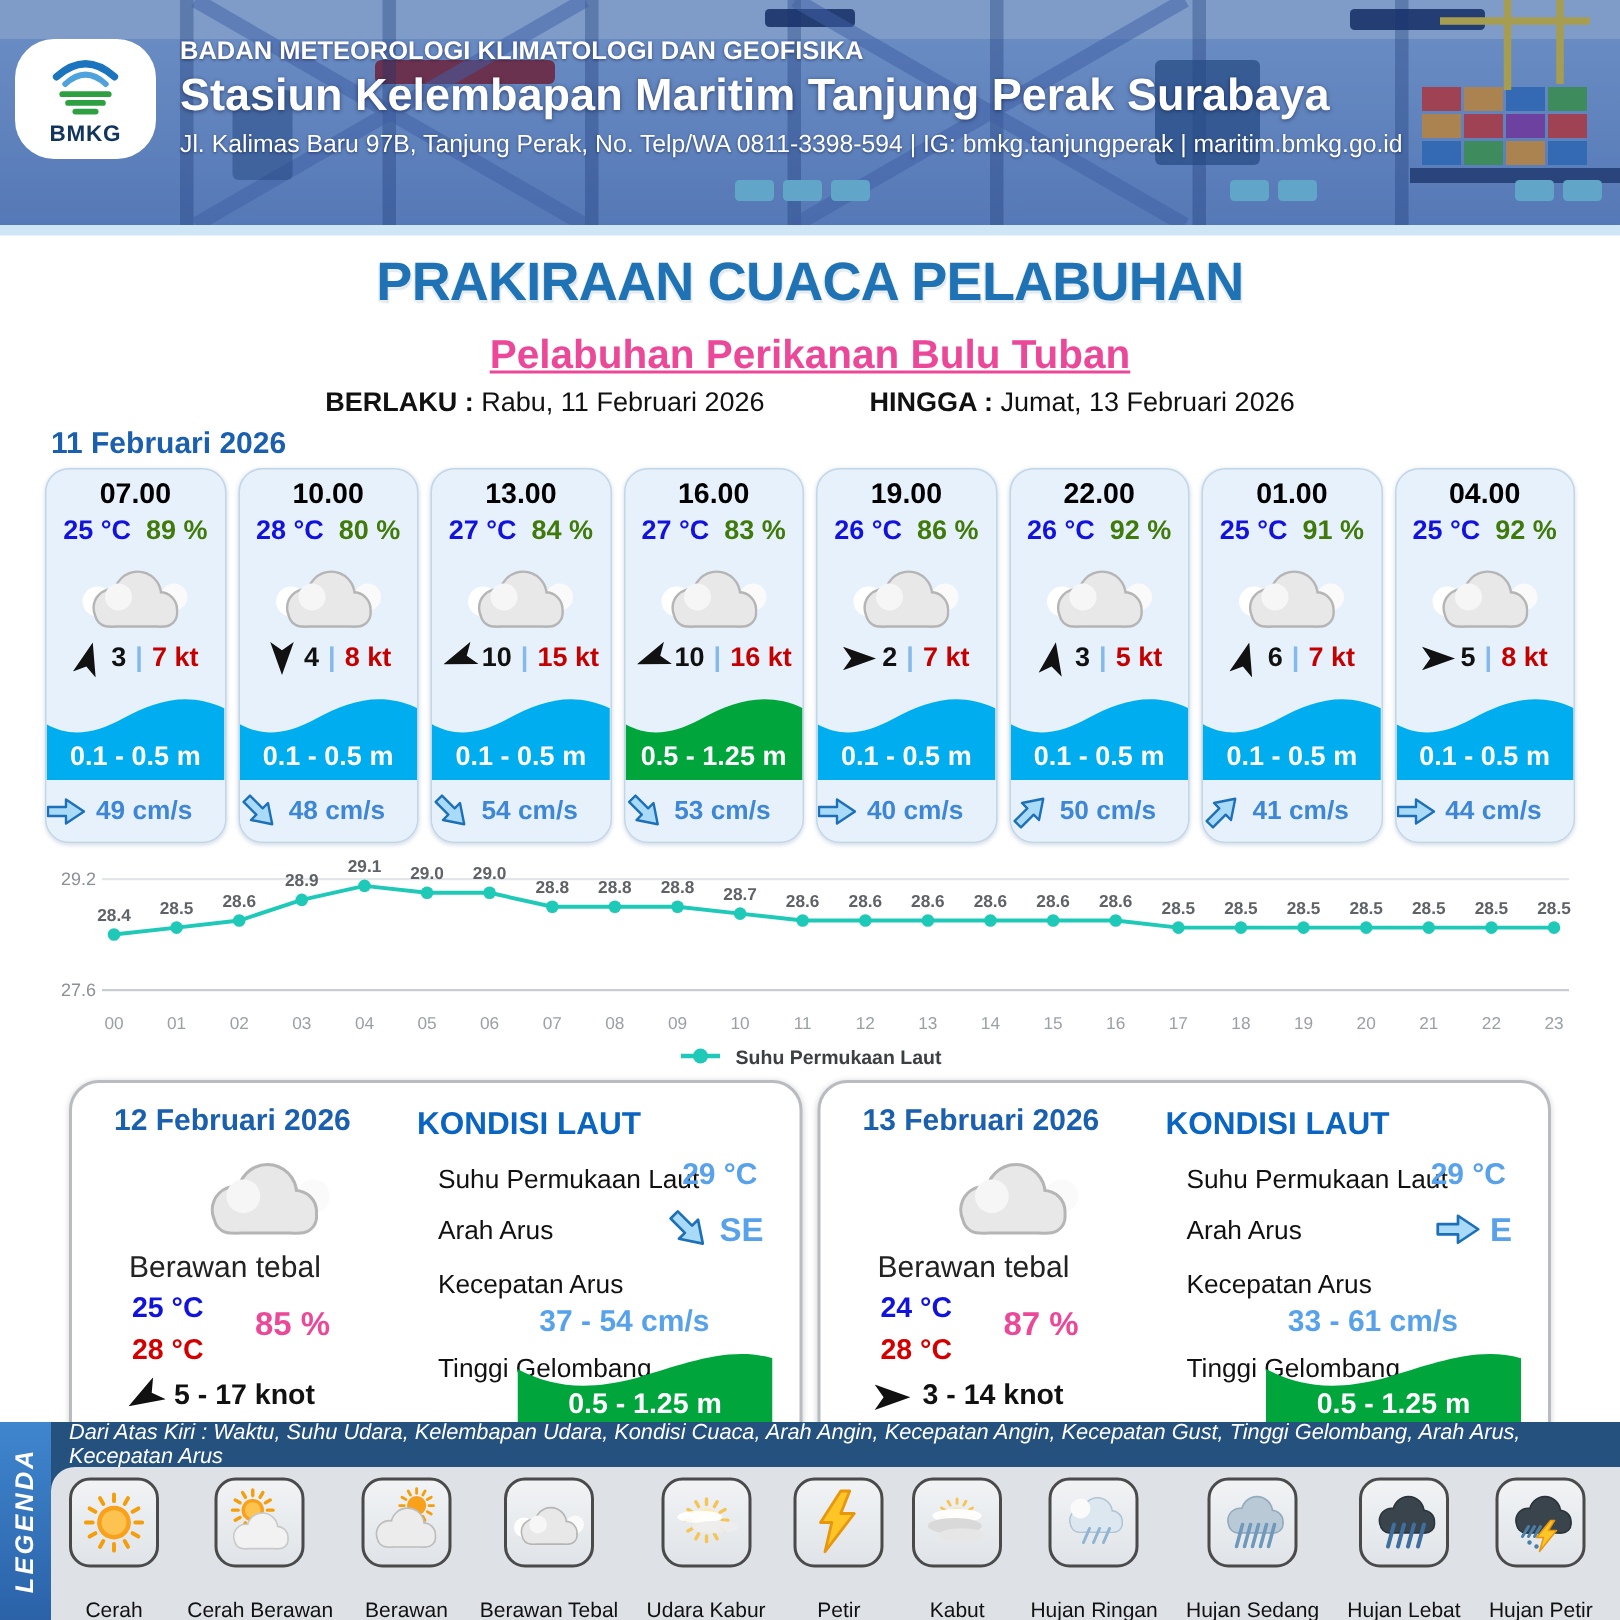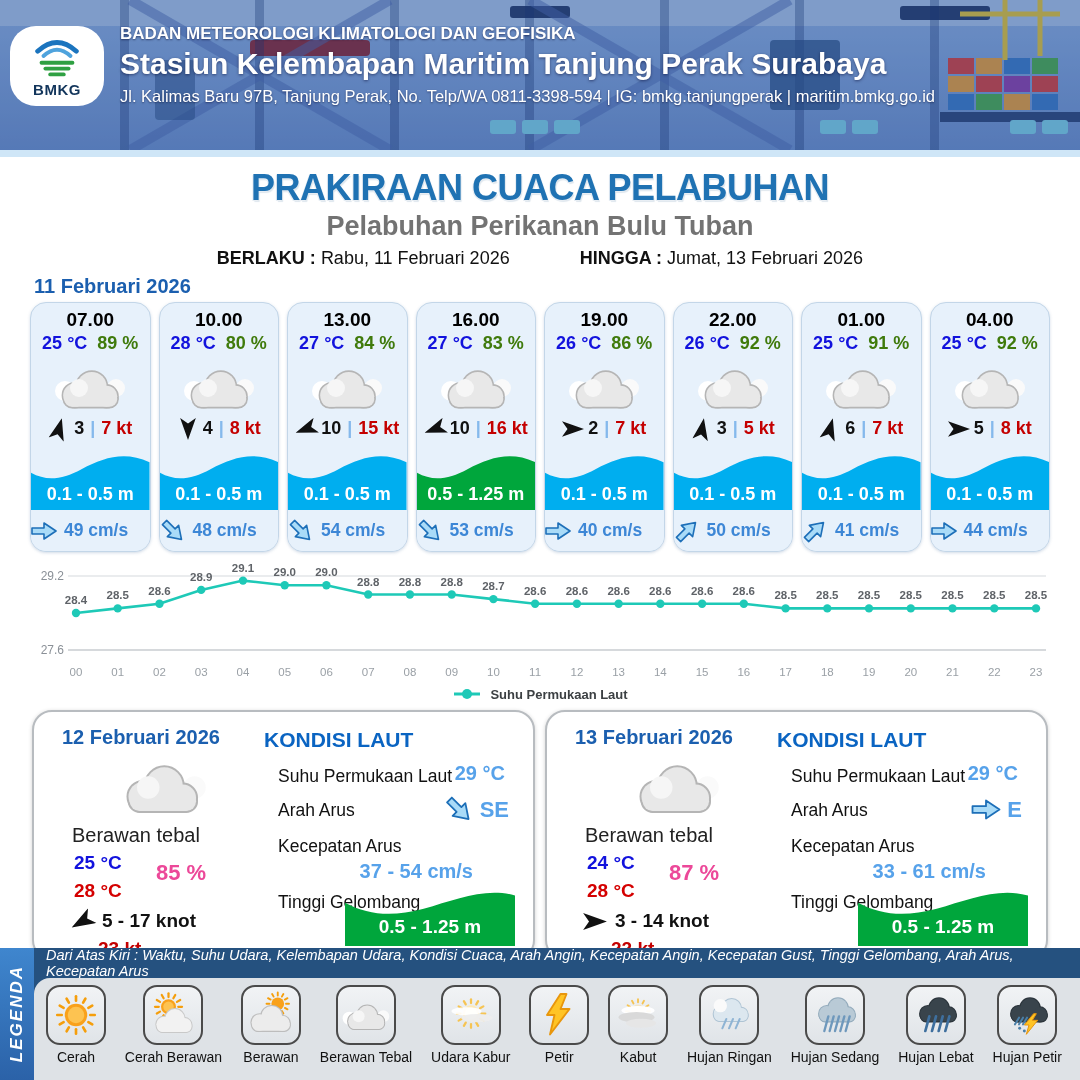--- a/index.html
+++ b/index.html
@@ -16,21 +16,21 @@
   .logo-text { font-size:15px; font-weight:bold; color:#12355B; letter-spacing:.5px; }
   .header-text { position:absolute; left:120px; top:24px; right:10px; z-index:3; color:#fff; }
   .h-agency { font-size:17px; font-weight:bold; text-shadow:0 1px 2px rgba(0,0,40,.5); }
   .h-station { font-size:30px; font-weight:bold; margin-top:3px; text-shadow:0 1px 3px rgba(0,0,40,.5); }
   .h-address { font-size:16.5px; margin-top:6px; text-shadow:0 1px 2px rgba(0,0,40,.5); }
 
   
   .title-block { text-align:center; padding-top:10px; }
   .main-title { font-size:36px; font-weight:bold; color:#1F72B3; letter-spacing:-.5px;
     text-shadow:-1px 1px 0 #e8eef4, 1px 2px 1px #dfe7ee; }
-  .sub-title { font-size:27px; font-weight:bold; color:#737373; margin-top:2px; }
+  .sub-title { font-size:27px; font-weight:bold; color:#ec4899; margin-top:12px;text-decoration:underline; }
   .valid-row { margin-top:6px; font-size:18px; color:#111; display:flex; justify-content:center; gap:70px; }
   .valid-row b { font-weight:bold; }
 
   
   .fdate { margin:6px 0 4px 34px; font-size:20px; font-weight:bold; color:#1B5FAF; }
   .cards-row { display:flex; gap:8px; padding:0 30px; }
   .fcard { flex:1; height:250px; background:#E7F1FB; border:1px solid #C3D6E8; border-radius:16px;
     display:flex; flex-direction:column; overflow:hidden; box-shadow:0 1px 3px rgba(70,110,160,.25); }
   .fc-time { text-align:center; font-size:19px; font-weight:bold; color:#000; padding-top:6px; }
   .fc-th { display:flex; justify-content:center; gap:10px; margin-top:2px; }
@@ -53,21 +53,21 @@
   .barrow svg { width:100%; height:100%; }
   .fc-cs { font-size:17.5px; font-weight:bold; color:#3D87D6; }
 
   
   .chart-block { padding:0 30px; margin-top:6px; }
   .chart-block svg.main { width:1020px; height:126px; display:block; }
   .chart-legend { display:flex; align-items:center; justify-content:center; gap:8px; height:20px; }
   .chart-legend span { font-size:13px; font-weight:bold; color:#3C4043; }
 
   
-  .days-row { display:flex; gap:10px; padding:0 32px; margin-top:6px; }
+  .days-row { display:flex; gap:10px; padding:0 46px; margin-top:6px; }
   .day-card { position:relative; flex:1; height:250px; background:#fff; border:2px solid #b8bcc0; border-radius:20px;
     box-shadow:0 1px 4px rgba(0,0,0,.18); }
   .dc-date { position:absolute; top:14px; left:28px; font-size:20px; font-weight:bold; color:#1B5FAF; }
   .dc-icon { position:absolute; top:38px; left:78px; width:110px; }
   .dc-icon svg { width:100px; height:70px; }
   .dc-cond { position:absolute; top:112px; left:38px; font-size:20px; color:#222; }
   .dc-tmin { position:absolute; top:140px; left:40px; font-size:19px; font-weight:bold; color:#1212DD; }
   .dc-tmax { position:absolute; top:168px; left:40px; font-size:19px; font-weight:bold; color:#D40000; }
   .dc-hum  { position:absolute; top:148px; left:122px; font-size:22px; font-weight:bold; color:#ec4899; }
   .dc-wind { position:absolute; top:198px; left:36px; display:flex; align-items:center; gap:8px; }
@@ -90,21 +90,21 @@
   .legend-bar span { writing-mode:vertical-rl; transform:rotate(180deg); color:#fff; font-weight:bold; font-style:italic;
     font-size:17px; letter-spacing:2px; }
   .legend-main { flex:1; background:#25517F; display:flex; flex-direction:column; }
   .legend-strip { height:30px; color:#fff; font-style:italic; font-size:14.5px; display:flex; align-items:center; padding-left:12px; }
   .legend-items { flex:1; background:#DEE2E6; border-top-left-radius:16px; display:flex; justify-content:space-between;
     align-items:flex-start; padding:7px 18px 0 12px; }
   .lg-item { display:flex; flex-direction:column; align-items:center; }
   .lg-box { width:60px; height:60px; border:2px solid #4A4A4A; border-radius:14px;
     background:linear-gradient(180deg,#F1F3F5,#E0E4E8); display:flex; align-items:center; justify-content:center; }
   .lg-box svg { width:48px; height:48px; }
-  .lg-label { margin-top:4px; font-size:14px; color:#111; white-space:nowrap; }
+  .lg-label { margin-top:20px; font-size:14px; color:#111; white-space:nowrap; }
 </style>
 </head>
 <body>
 
 <div class="page">
 
   <div class="header">
     <svg class="hero-art" viewBox="0 0 1080 150" preserveAspectRatio="none">
       <defs>
         <linearGradient id="sky" x1="0" y1="0" x2="0" y2="1">

